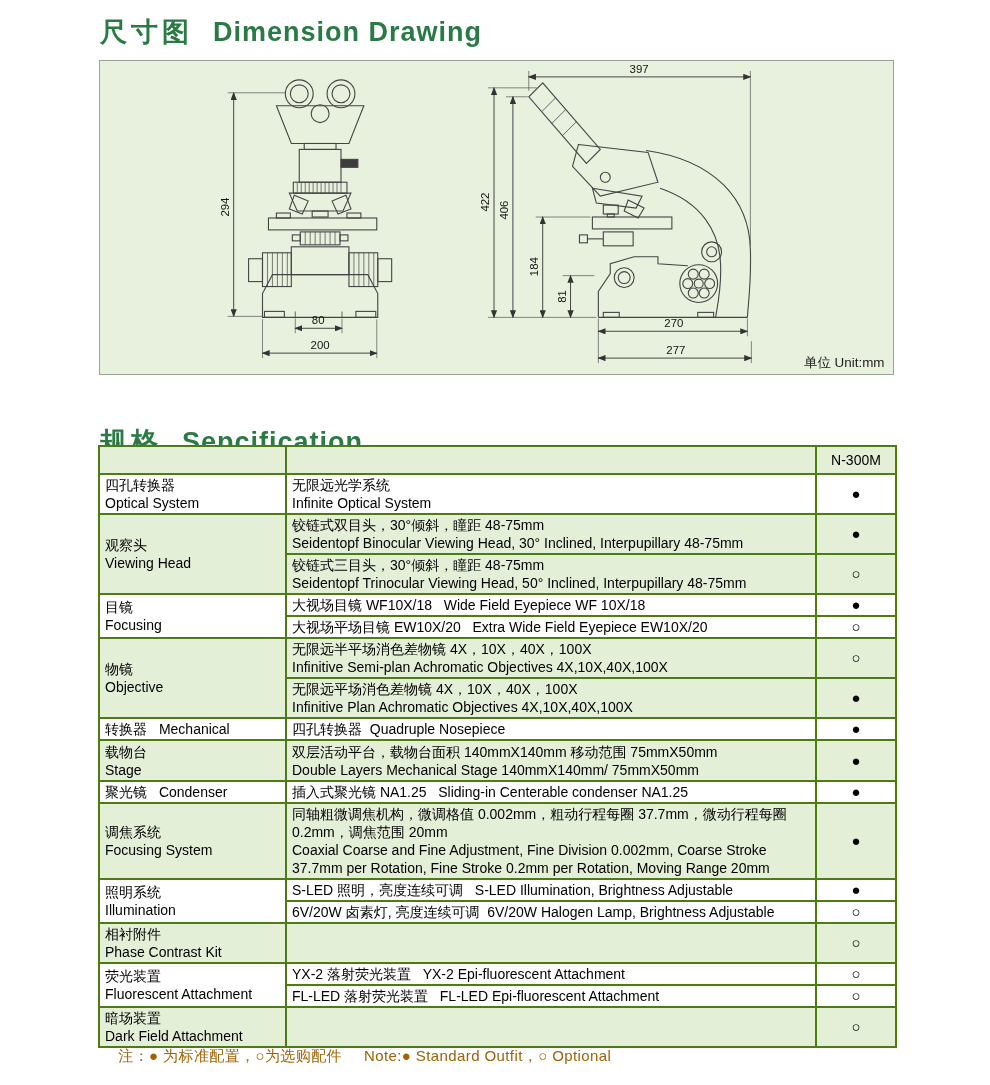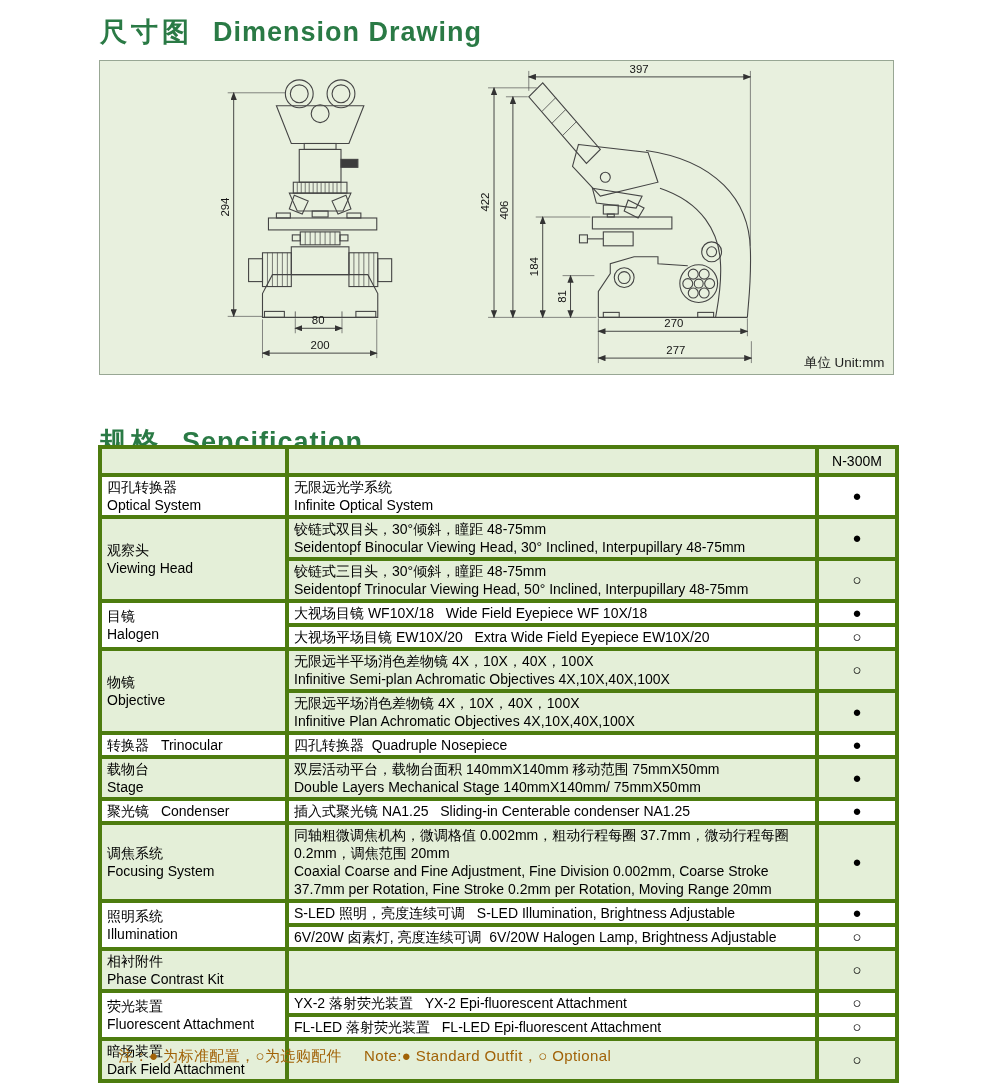--- a/index.html
+++ b/index.html
@@ -14,21 +14,21 @@
   #title-spec{top:424px;}
 
   .draw-box{position:absolute;left:99px;top:60px;width:795px;height:315px;
             background:#e8f0de;border:1px solid #98a794;box-sizing:border-box;}
   .draw-box svg{display:block;}
   svg text{font-size:11.5px;fill:#141414;font-family:"Liberation Sans","DejaVu Sans",sans-serif;}
   svg text.unit{font-size:13.5px;fill:#1c1c1c;}
 
   table.spec{position:absolute;left:98px;top:445px;border-collapse:collapse;
              table-layout:fixed;font-size:14px;color:#000;background:#fff;}
-  table.spec td{border:4px solid #4d7c0f;padding:1px 5px;vertical-align:middle;
+  table.spec td{border:2px solid #4d7c0f;padding:1px 5px;vertical-align:middle;
                 line-height:18px;}
   td.g{background:#e4efd8;}
   td.mk{text-align:center;font-size:15px;padding:0;}
   td.mk.hdr{font-size:14px;}
   .lbl div{white-space:nowrap;}
   .lbl.inline div{display:inline;}
   .lbl.inline .lz{margin-right:8px;}
   .spec-cell div{white-space:pre-wrap;}
 
   .r28{height:28px}.r40{height:40px}.r38{height:38px}.r21{height:21px}
@@ -207,21 +207,21 @@
       <td class="spec-cell g">
         <div>铰链式三目头，30°倾斜，瞳距 48-75mm</div>
         <div>Seidentopf Trinocular Viewing Head, 50° Inclined, Interpupillary 48-75mm</div>
       </td>
       <td class="mk g">○</td>
     </tr>
 
     <tr class="r21">
       <td class="lbl" rowspan="2">
         <div class="lz">目镜</div>
-        <div class="le">Halogen</div>
+        <div class="le">Focusing</div>
       </td>
       <td class="spec-cell">
         <div>大视场目镜 WF10X/18   Wide Field Eyepiece WF 10X/18</div>
       </td>
       <td class="mk">●</td>
     </tr>
     <tr class="r20">
       <td class="spec-cell">
         <div>大视场平场目镜 EW10X/20   Extra Wide Field Eyepiece EW10X/20</div>
       </td>
@@ -243,21 +243,21 @@
       <td class="spec-cell g">
         <div>无限远平场消色差物镜 4X，10X，40X，100X</div>
         <div>Infinitive Plan Achromatic Objectives 4X,10X,40X,100X</div>
       </td>
       <td class="mk g">●</td>
     </tr>
 
     <tr class="r19">
       <td class="lbl inline">
         <div class="lz">转换器</div>
-        <div class="le">Trinocular</div>
+        <div class="le">Mechanical</div>
       </td>
       <td class="spec-cell">
         <div>四孔转换器  Quadruple Nosepiece</div>
       </td>
       <td class="mk">●</td>
     </tr>
 
     <tr class="r41">
       <td class="lbl g">
         <div class="lz">载物台</div>

